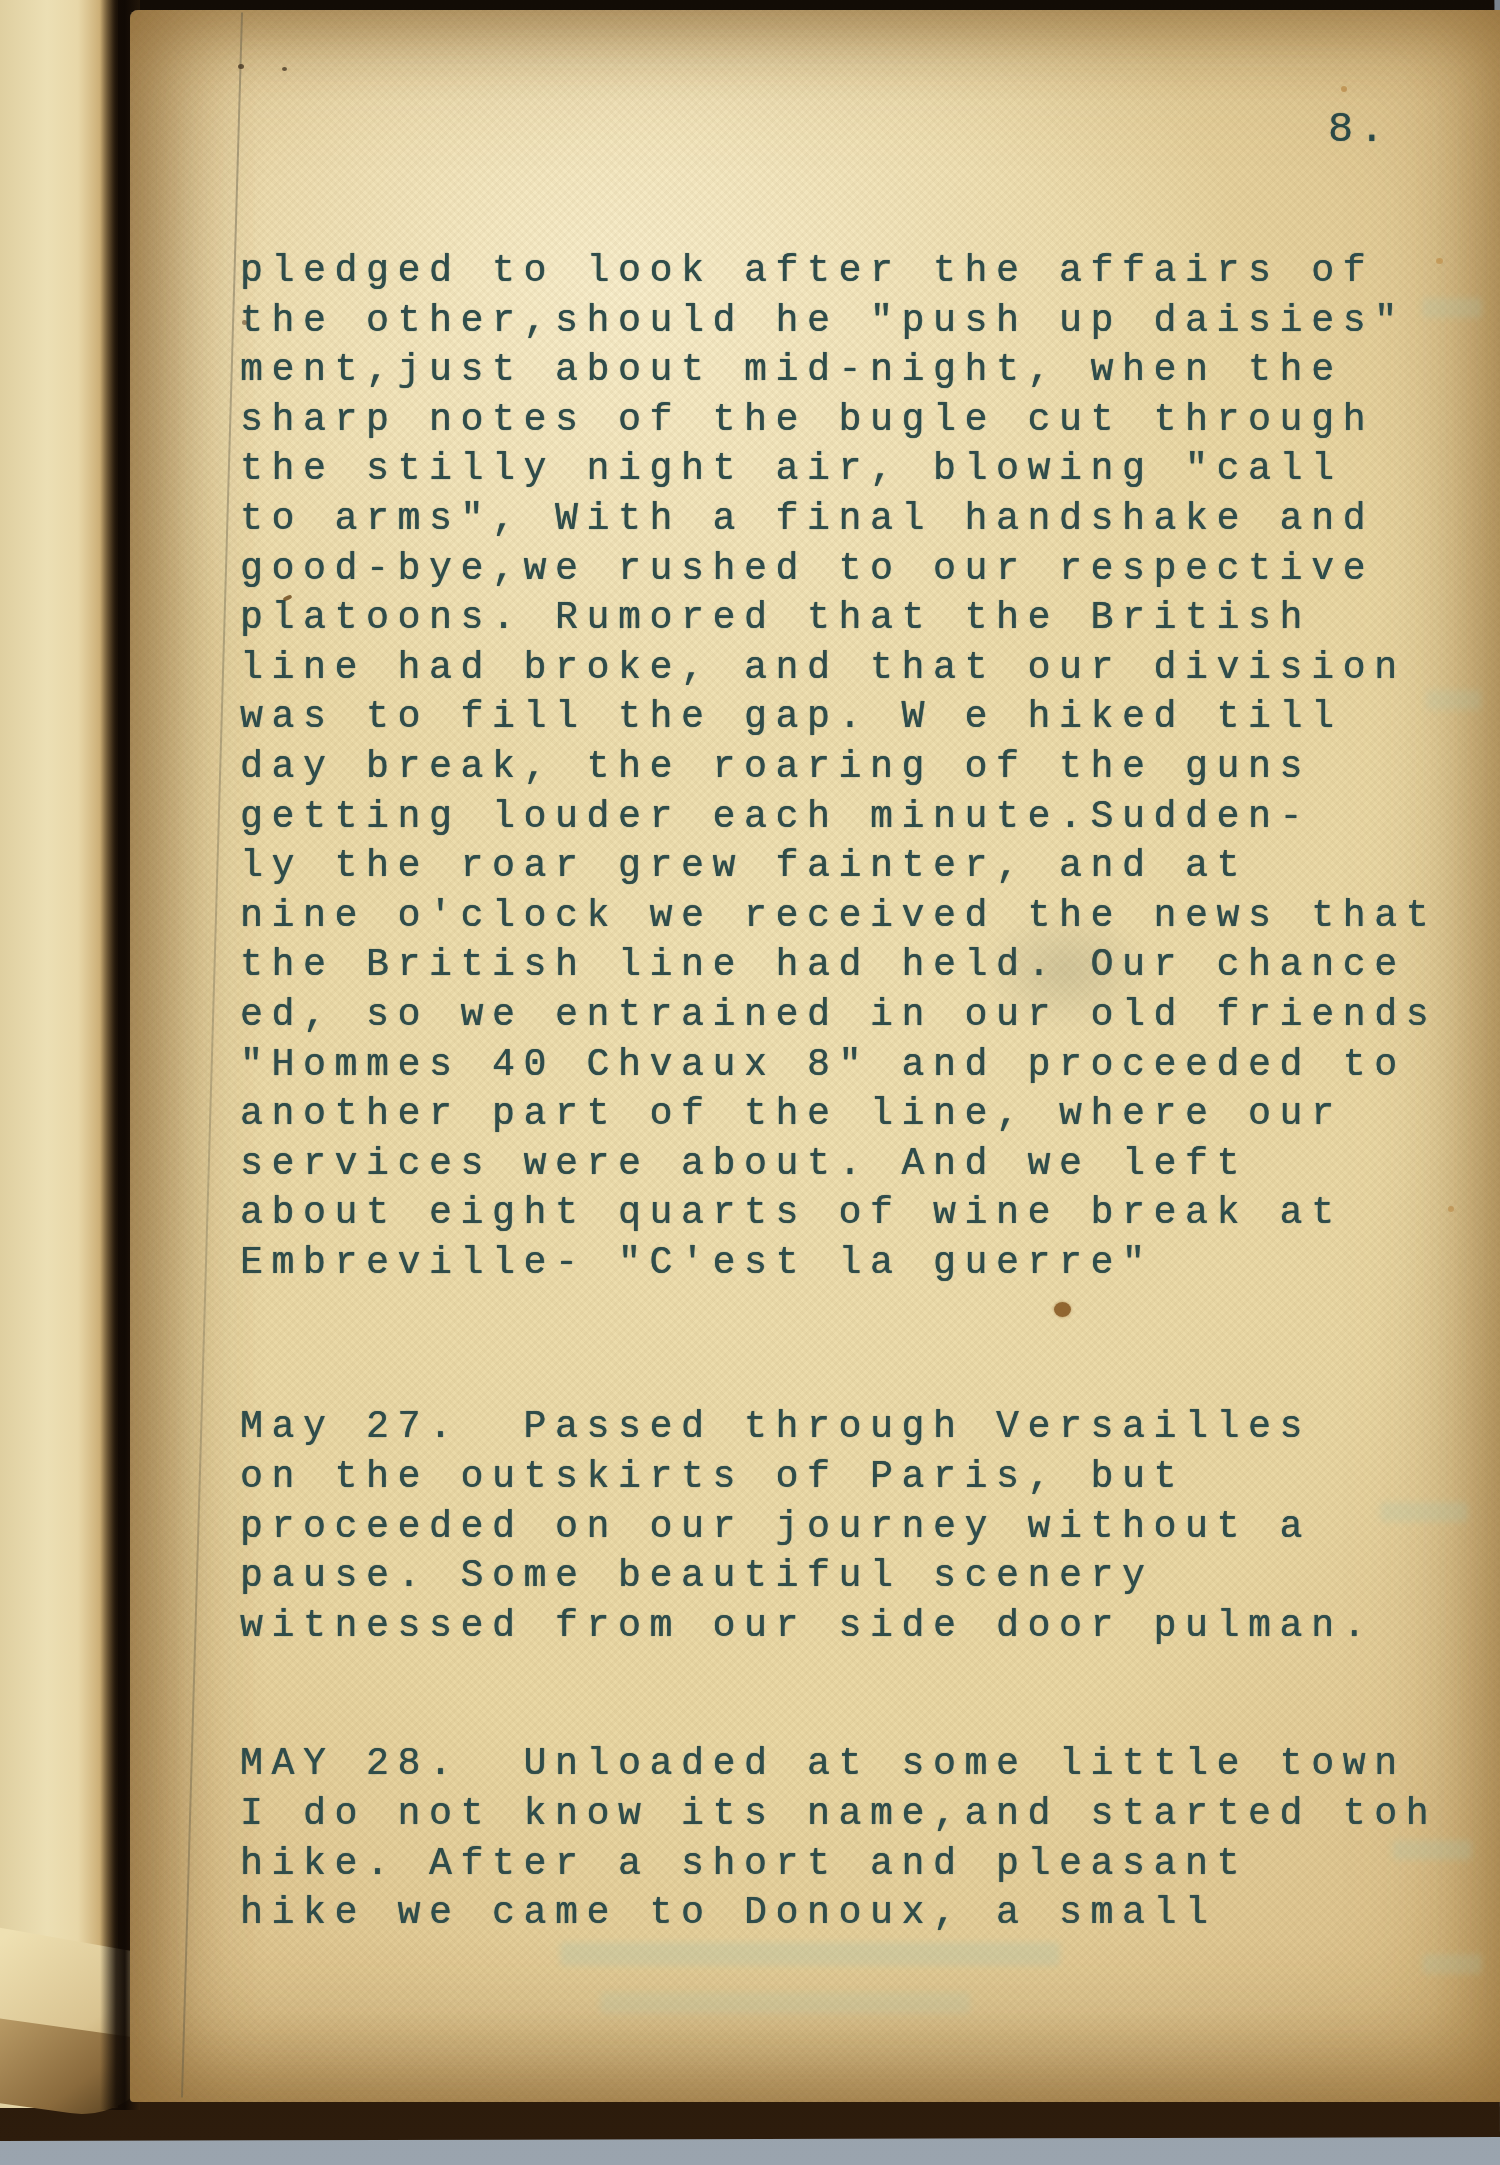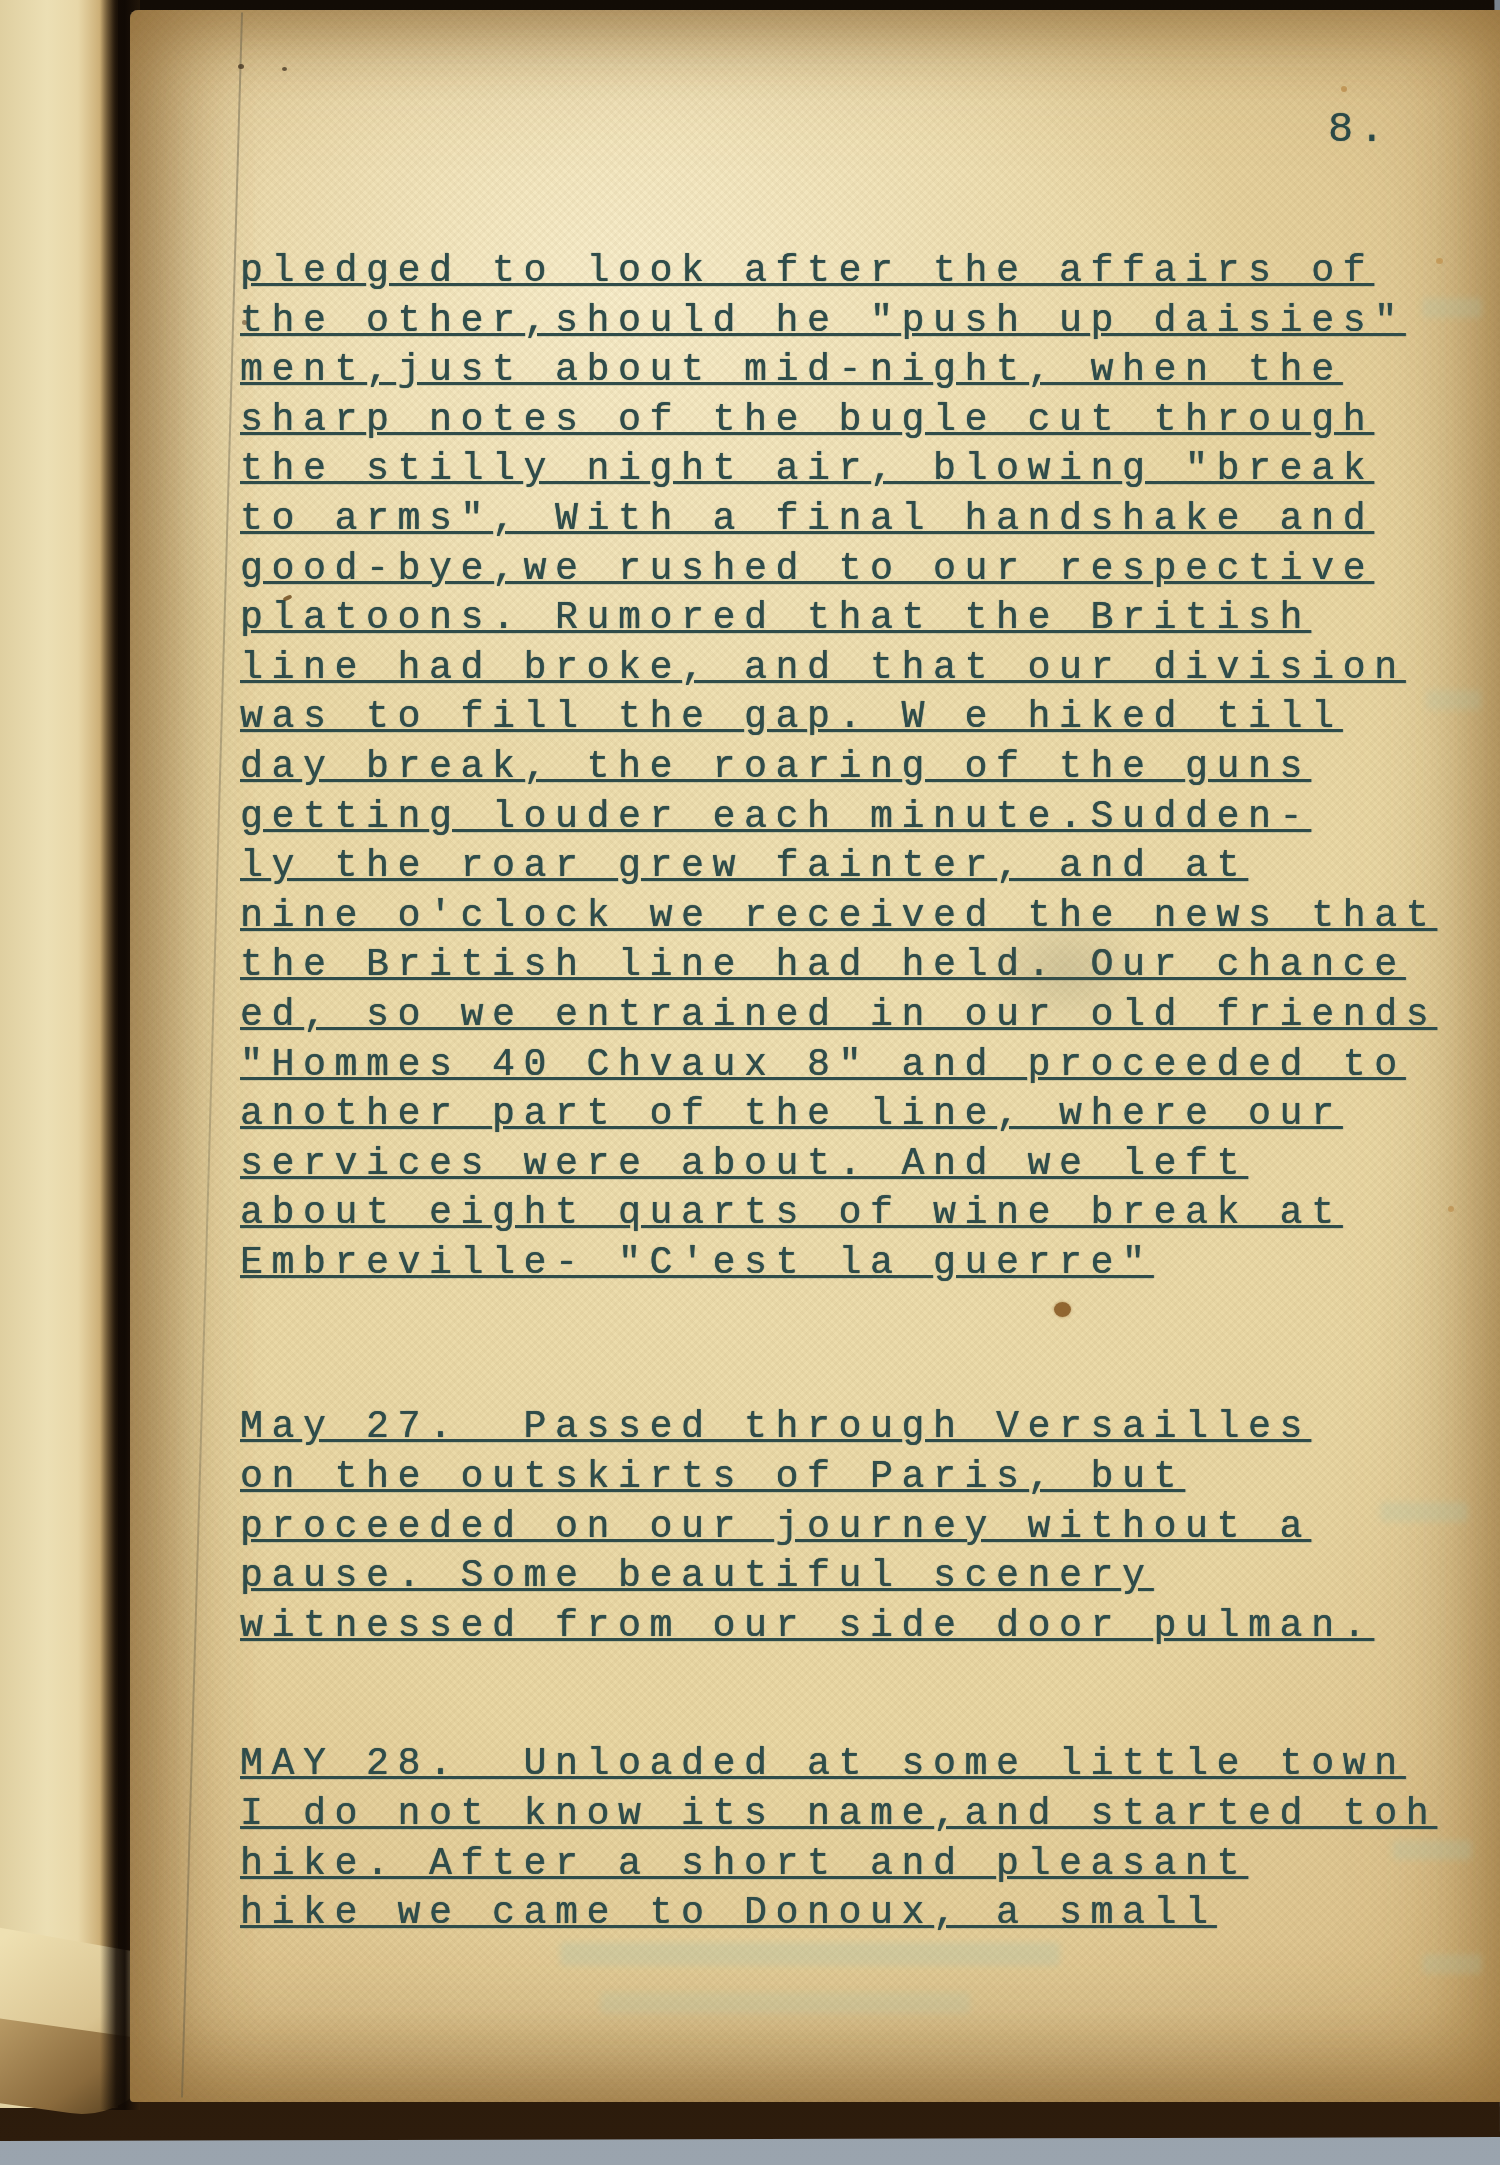--- a/index.html
+++ b/index.html
@@ -44,21 +44,21 @@
     background:linear-gradient(180deg,rgba(95,90,70,0.45),rgba(100,95,72,0.30) 60%,rgba(95,88,66,0.45));
     transform:rotate(1.65deg);transform-origin:center;}
   
   .page-number{position:absolute;left:1198px;top:96px;font-size:42px;
     color:#2b4947;letter-spacing:6px;text-shadow:0 0 1px rgba(43,73,71,0.9);}
   .text-block{position:absolute;left:110px;top:236px;}
   .paragraph{margin:0;}
   .paragraph:nth-child(2){margin-top:115px;}
   .paragraph:nth-child(3){margin-top:89px;}
   .text-line{white-space:pre;font-size:38px;line-height:49.6px;letter-spacing:8.7px;
-    color:#2f4c4a;text-shadow:0 0 1px rgba(47,76,74,0.95),0.4px 0.3px 0 rgba(47,76,74,0.55);text-decoration:underline;}
+    color:#2f4c4a;text-shadow:0 0 1px rgba(47,76,74,0.95),0.4px 0.3px 0 rgba(47,76,74,0.55);}
   
   .speck{position:absolute;border-radius:50%;}
   .speck-1{left:108px;top:54px;width:6px;height:5px;background:rgba(70,55,35,0.8);}
   .speck-2{left:152px;top:57px;width:5px;height:4px;background:rgba(60,47,30,0.75);}
   .speck-3{left:112px;top:310px;width:5px;height:5px;background:rgba(95,70,40,0.6);}
   .speck-4{left:924px;top:1292px;width:17px;height:15px;background:rgba(129,82,28,0.85);box-shadow:0 0 3px rgba(129,82,28,0.5);}
   .speck-5{left:153px;top:586px;width:9px;height:4px;background:rgba(105,70,25,0.8);border-radius:40%;transform:rotate(-25deg);}
   .speck-6{left:1211px;top:76px;width:6px;height:6px;background:rgba(175,120,50,0.55);}
   .speck-7{left:1306px;top:248px;width:7px;height:6px;background:rgba(185,130,55,0.5);}
   .speck-8{left:1318px;top:1196px;width:6px;height:6px;background:rgba(180,125,55,0.5);}
@@ -89,21 +89,21 @@
     <div class="page-crease"></div>
 
     <div class="page-number">8.</div>
 
     <div class="text-block">
         <div class="paragraph">
           <div class="text-line">pledged to look after the affairs of</div>
           <div class="text-line">the other,should he "push up daisies"</div>
           <div class="text-line">ment,just about mid-night, when the</div>
           <div class="text-line">sharp notes of the bugle cut through</div>
-          <div class="text-line">the stilly night air, blowing "break</div>
+          <div class="text-line">the stilly night air, blowing "call</div>
           <div class="text-line">to arms", With a final handshake and</div>
           <div class="text-line">good-bye,we rushed to our respective</div>
           <div class="text-line">platoons. Rumored that the British</div>
           <div class="text-line">line had broke, and that our division</div>
           <div class="text-line">was to fill the gap. W e hiked till</div>
           <div class="text-line">day break, the roaring of the guns</div>
           <div class="text-line">getting louder each minute.Sudden-</div>
           <div class="text-line">ly the roar grew fainter, and at</div>
           <div class="text-line">nine o'clock we received the news that</div>
           <div class="text-line">the British line had held. Our chance</div>

